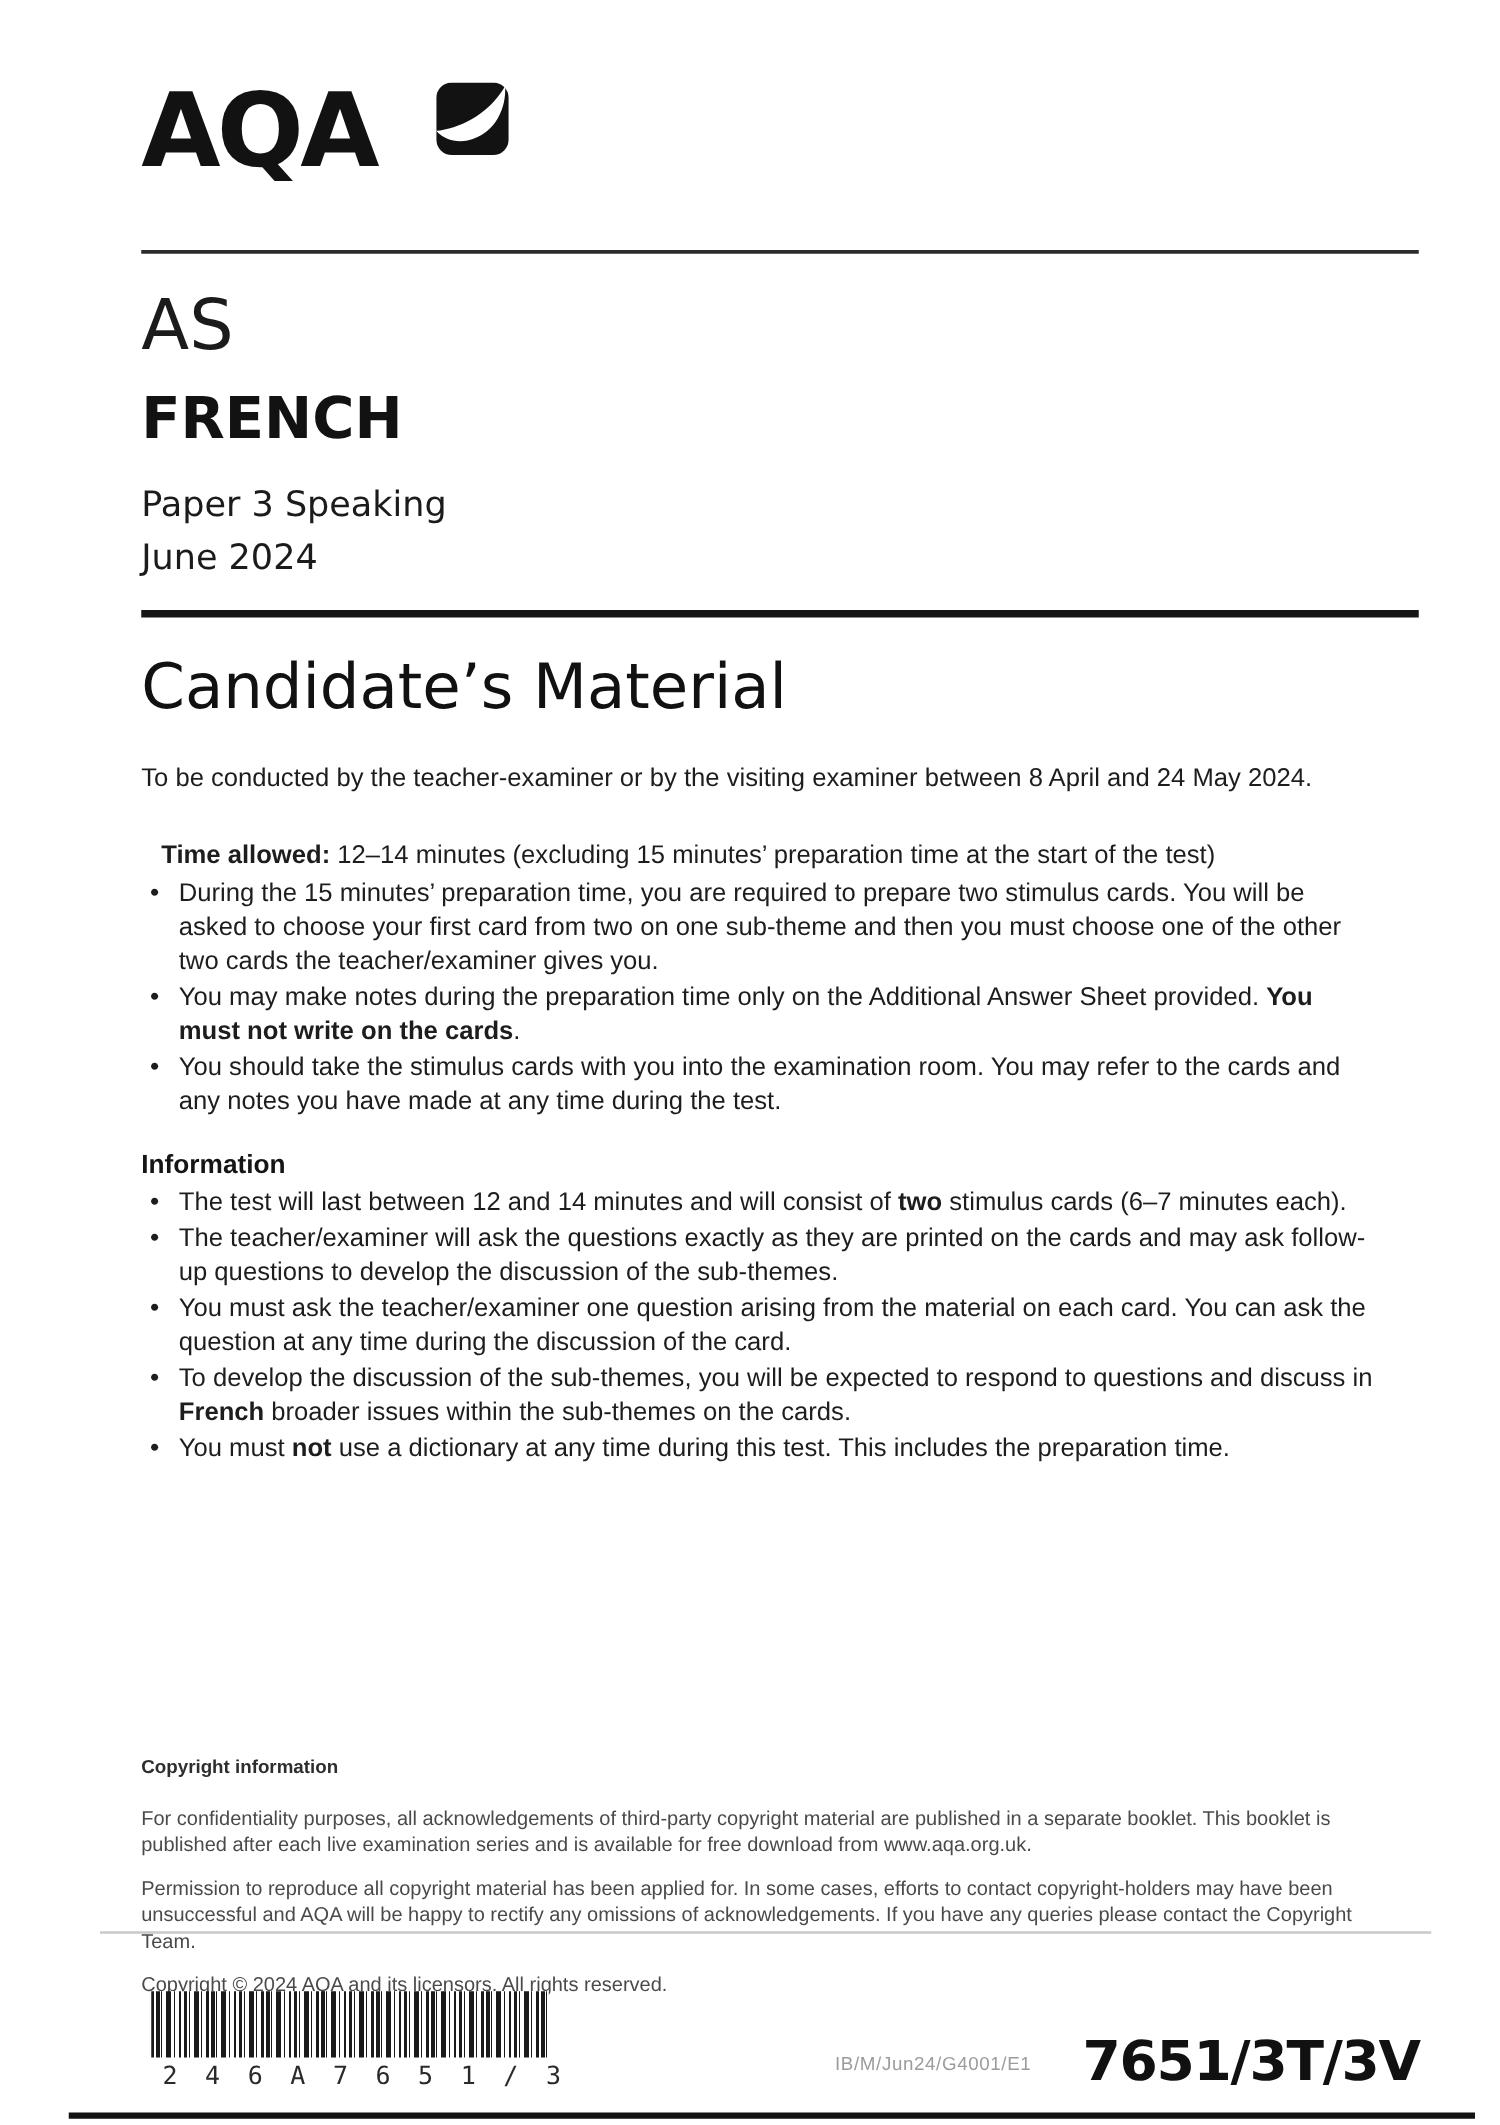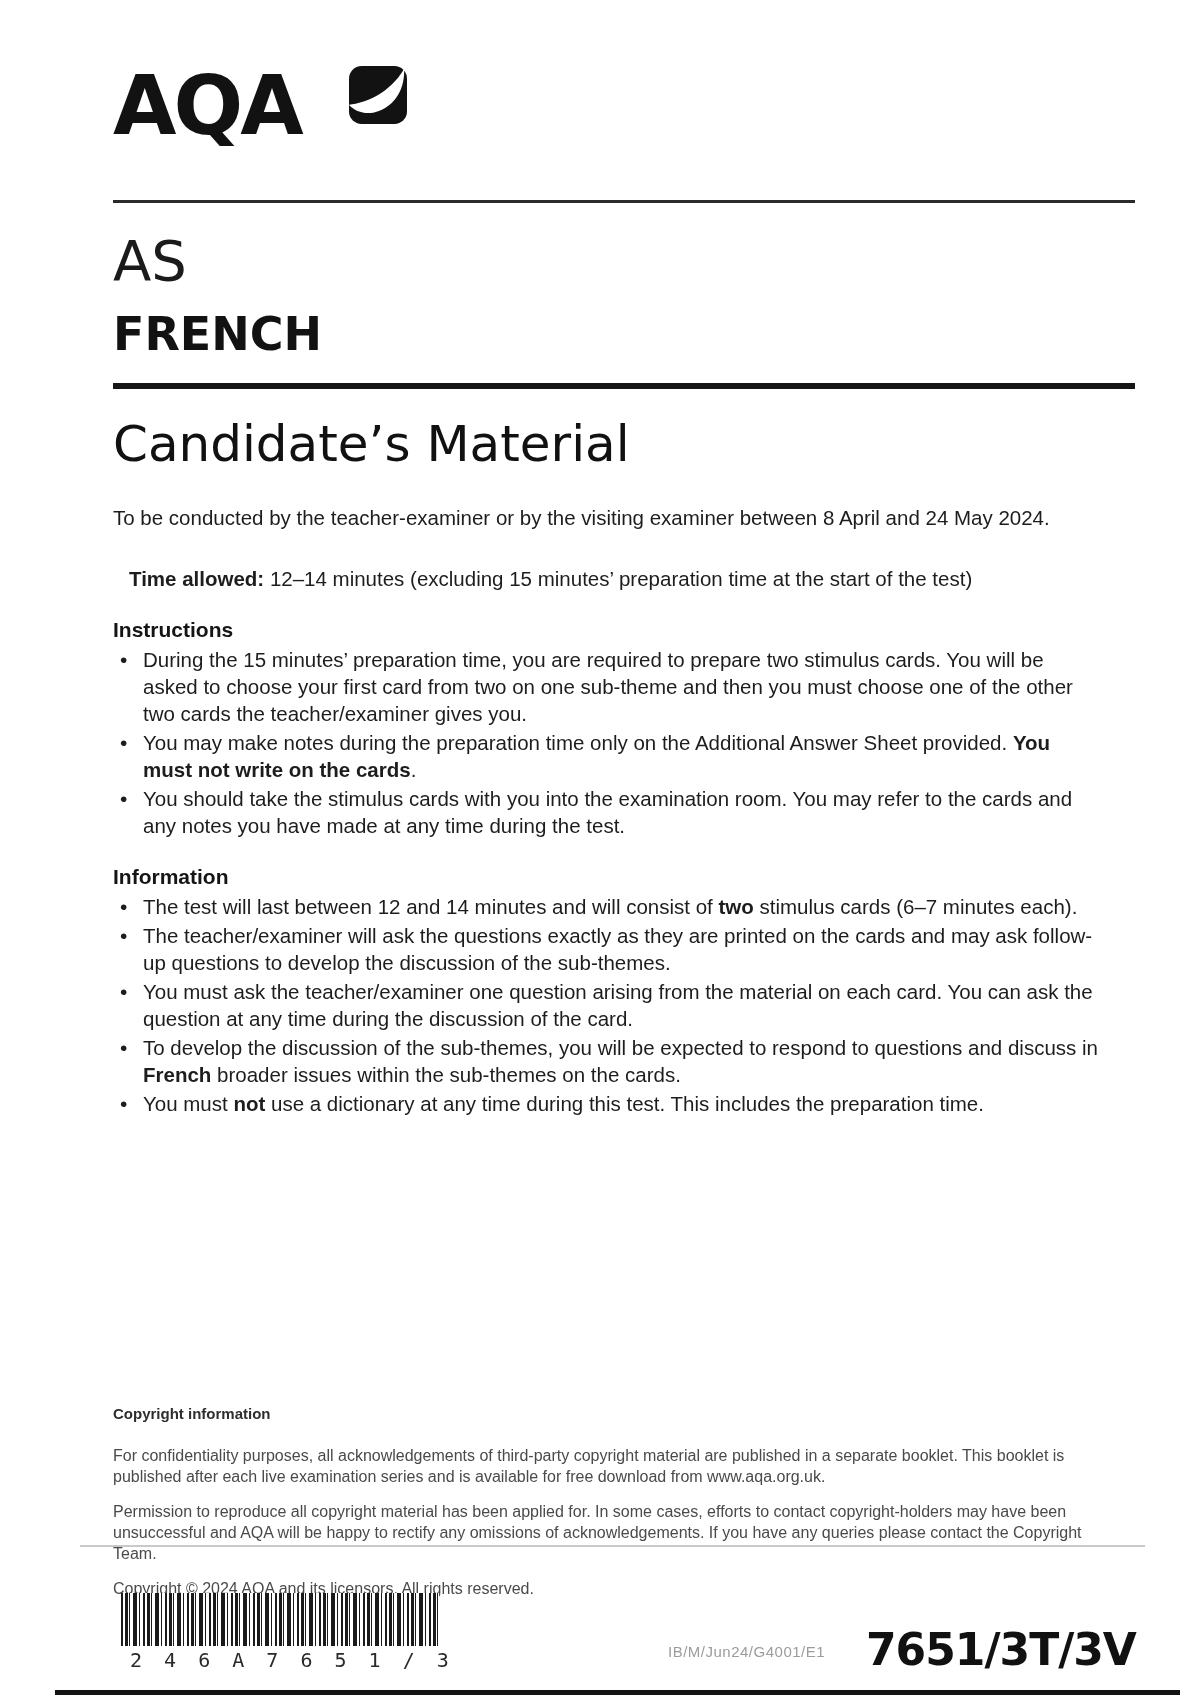--- a/index.html
+++ b/index.html
@@ -73,30 +73,31 @@
       <svg class="leaf" viewBox="0 0 60 60" aria-hidden="true">
         <rect x="0" y="0" width="60" height="60" rx="13" fill="#121212"></rect>
         <path d="M0,40 C18,38 42,28 57,3 C58,20 50,42 26,48 C16,50 6,47 0,40 Z" fill="#ffffff"></path>
       </svg>
     </div>
 
     <div class="rule-thin"></div>
 
     <div class="qual">AS</div>
     <div class="subject">FRENCH</div>
+    <div class="paper-line">Paper 3 Speaking</div>
+    <div class="series-line">June 2024</div>
 
     <div class="rule-thick"></div>
 
     <h1 class="doc-title">Candidate’s Material</h1>
 
     <p class="body-text conduct">To be conducted by the teacher-examiner or by the visiting examiner between 8 April and 24 May 2024.</p>
 
     <p class="body-text time"><span class="b">Time allowed: </span><span>12–14 minutes (excluding 15 minutes’ preparation time at the start of the test)</span></p>
 
-    <h2 class="sec">Instructions</h2>
     <ul class="bullets">
         <li><span>During the 15 minutes’ preparation time, you are required to prepare two stimulus cards.  You will be asked to choose your first card from two on one sub-theme and then you must choose one of the other two cards the teacher/examiner gives you.</span></li>
         <li><span>You may make notes during the preparation time only on the Additional Answer Sheet provided.  </span><span class="b">You must not write on the cards</span><span>.</span></li>
         <li><span>You should take the stimulus cards with you into the examination room.  You may refer to the cards and any notes you have made at any time during the test.</span></li>
       </ul>
 
     <h2 class="sec">Information</h2>
     <ul class="bullets">
         <li><span>The test will last between 12 and 14 minutes and will consist of </span><span class="b">two</span><span> stimulus cards (6–7 minutes each).</span></li>
         <li><span>The teacher/examiner will ask the questions exactly as they are printed on the cards and may ask follow-up questions to develop the discussion of the sub-themes.</span></li>

